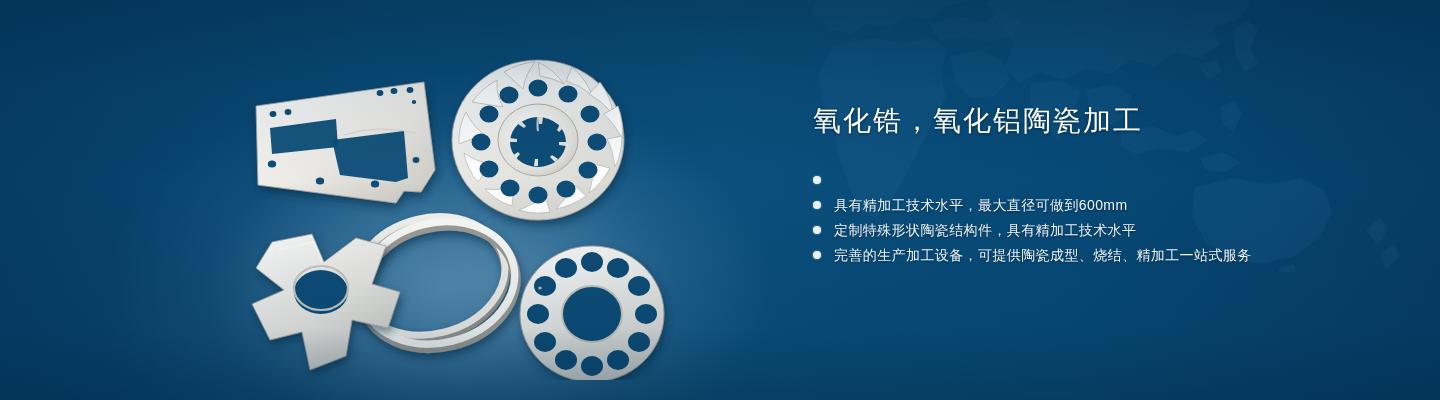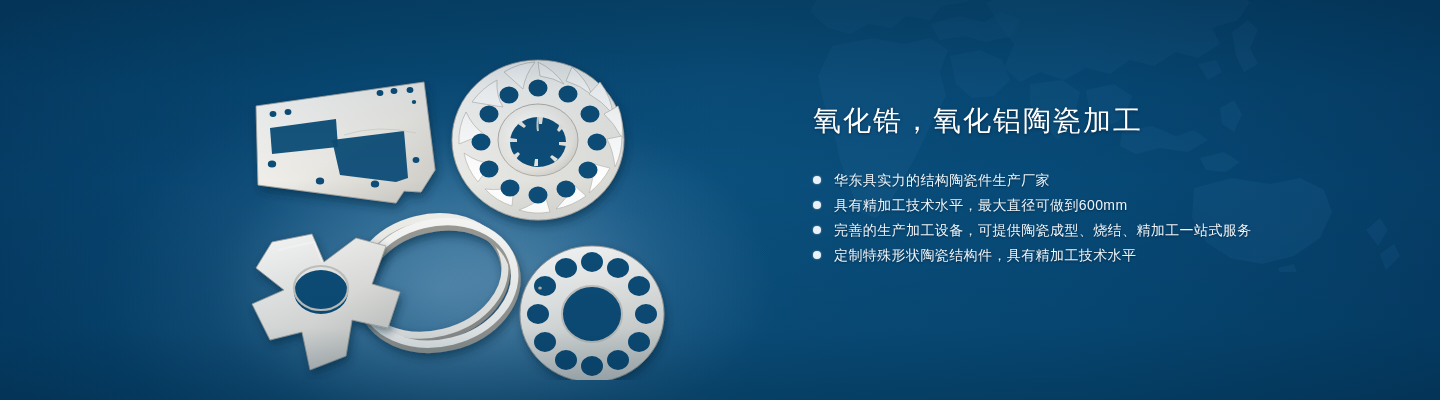--- a/index.html
+++ b/index.html
@@ -298,30 +298,29 @@
   </div>
 
   <div class="bg-darktop"></div>
 
   <div class="copy">
     <h1 class="headline">氧化锆，氧化铝陶瓷加工</h1>
 
     <ul class="feature-list">
       <li class="feature-item">
         <span class="feature-bullet"></span>
-        <span class="feature-text">华东具实力的结构陶瓷件生产厂家</span>
       </li>
       <li class="feature-item">
         <span class="feature-bullet"></span>
         <span class="feature-text">具有精加工技术水平，最大直径可做到600mm</span>
       </li>
       <li class="feature-item">
         <span class="feature-bullet"></span>
-        <span class="feature-text">完善的生产加工设备，可提供陶瓷成型、烧结、精加工一站式服务</span>
+        <span class="feature-text">定制特殊形状陶瓷结构件，具有精加工技术水平</span>
       </li>
       <li class="feature-item">
         <span class="feature-bullet"></span>
-        <span class="feature-text">定制特殊形状陶瓷结构件，具有精加工技术水平</span>
+        <span class="feature-text">完善的生产加工设备，可提供陶瓷成型、烧结、精加工一站式服务</span>
       </li>
     </ul>
   </div>
 
 </div>
 
 </body></html>

